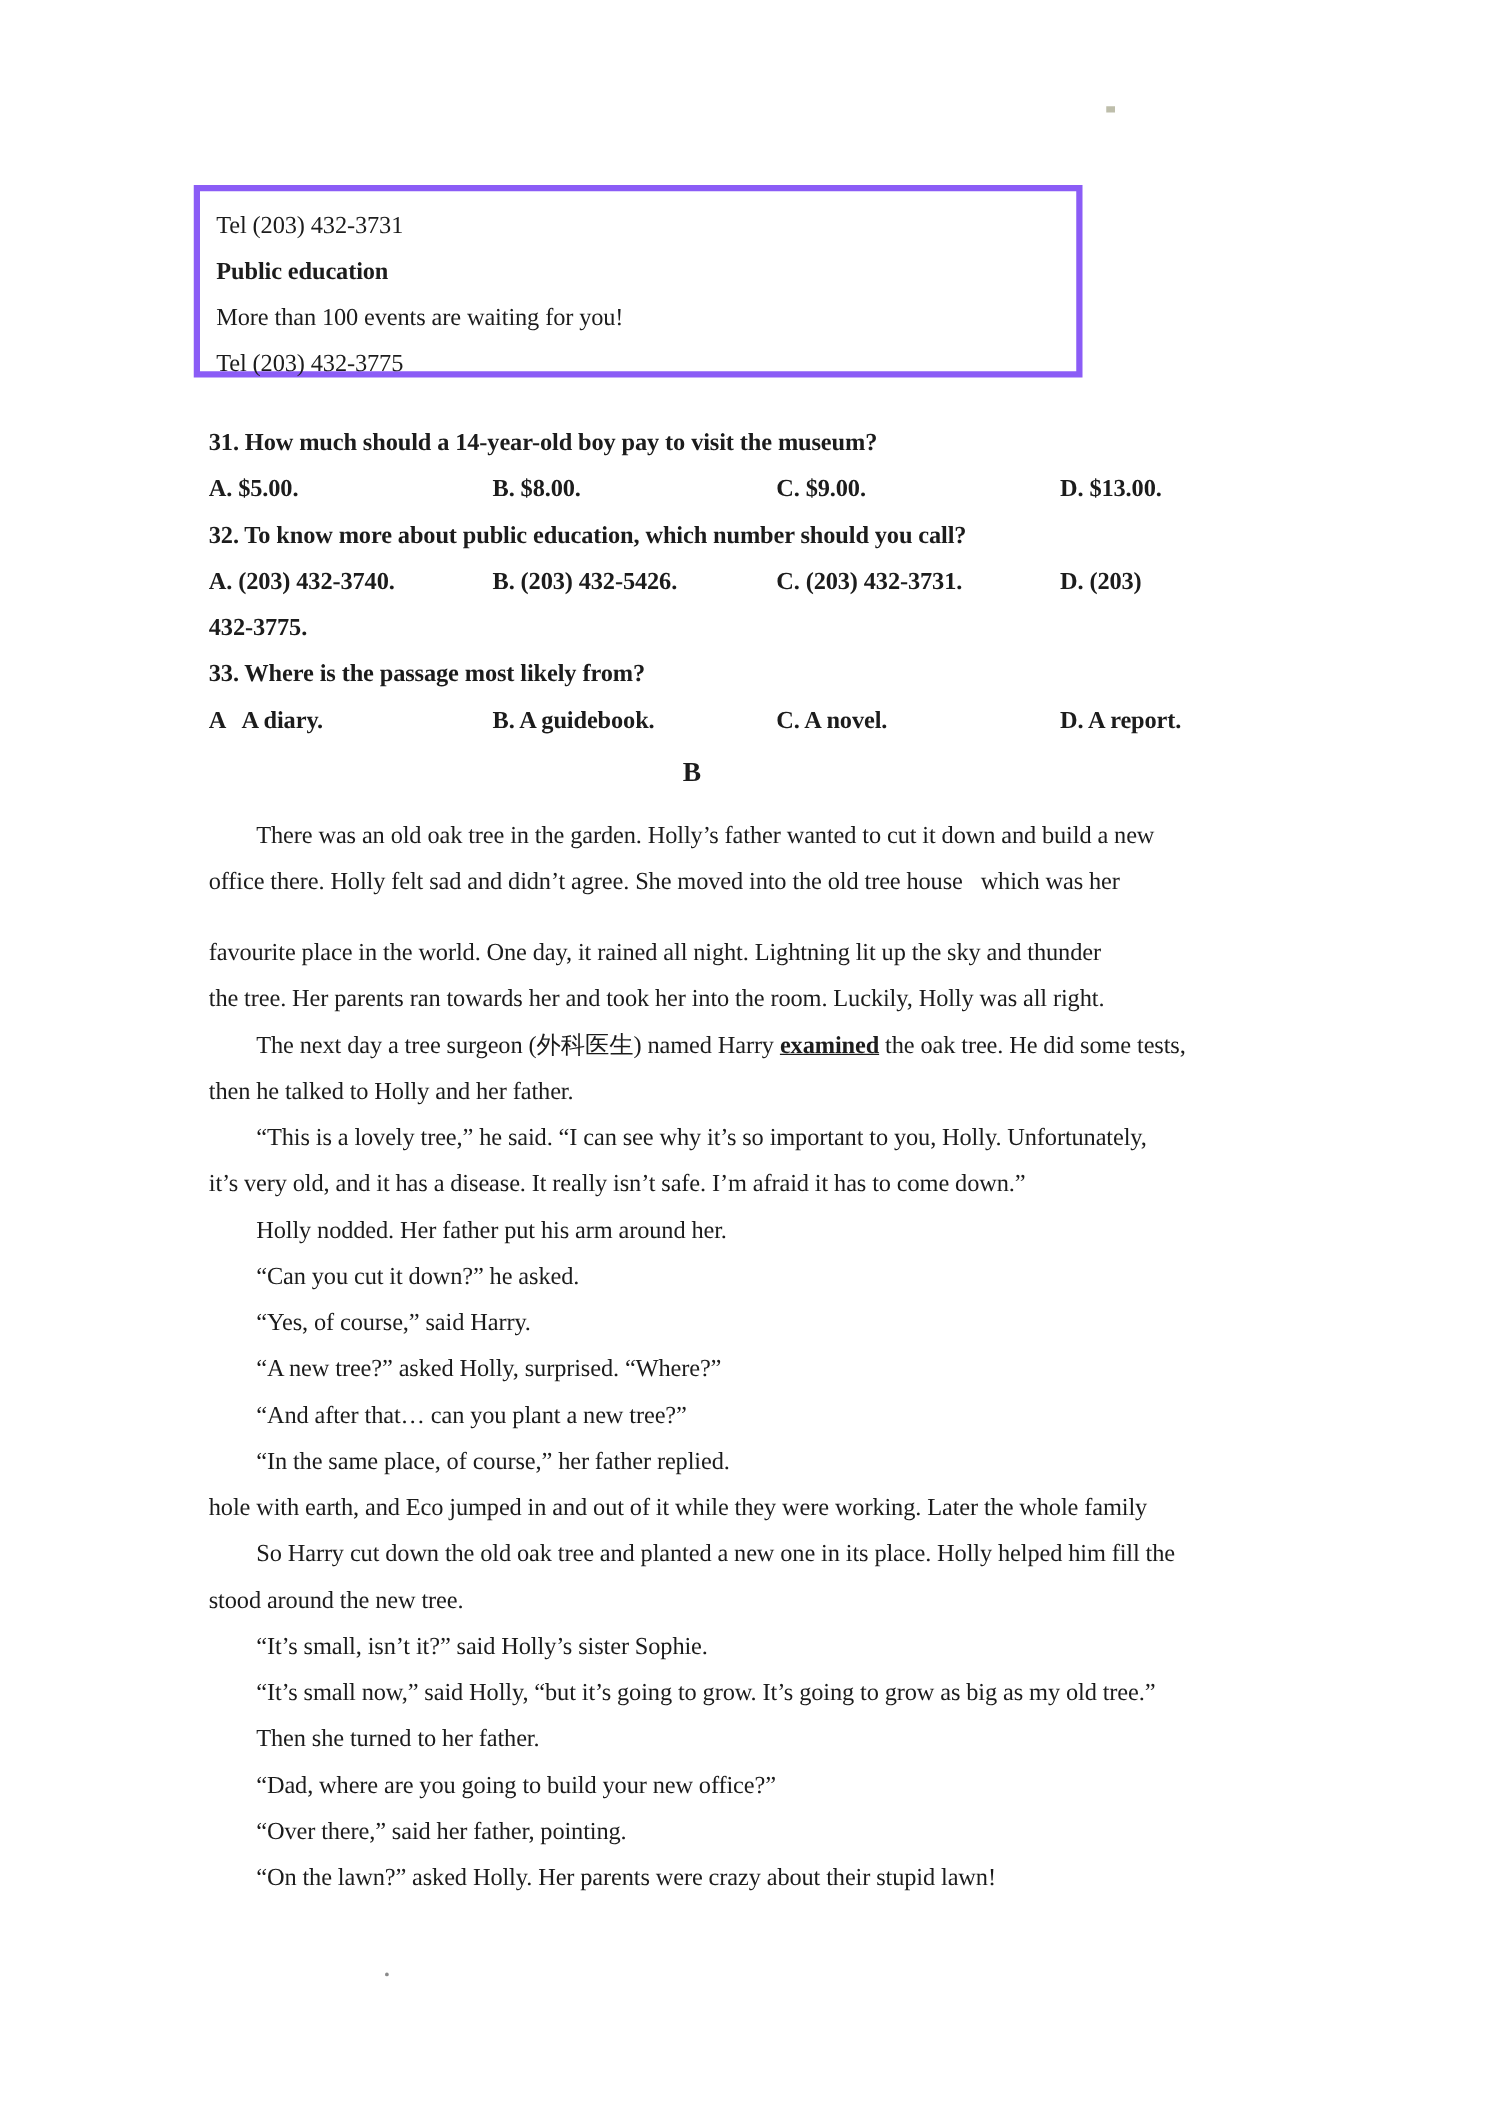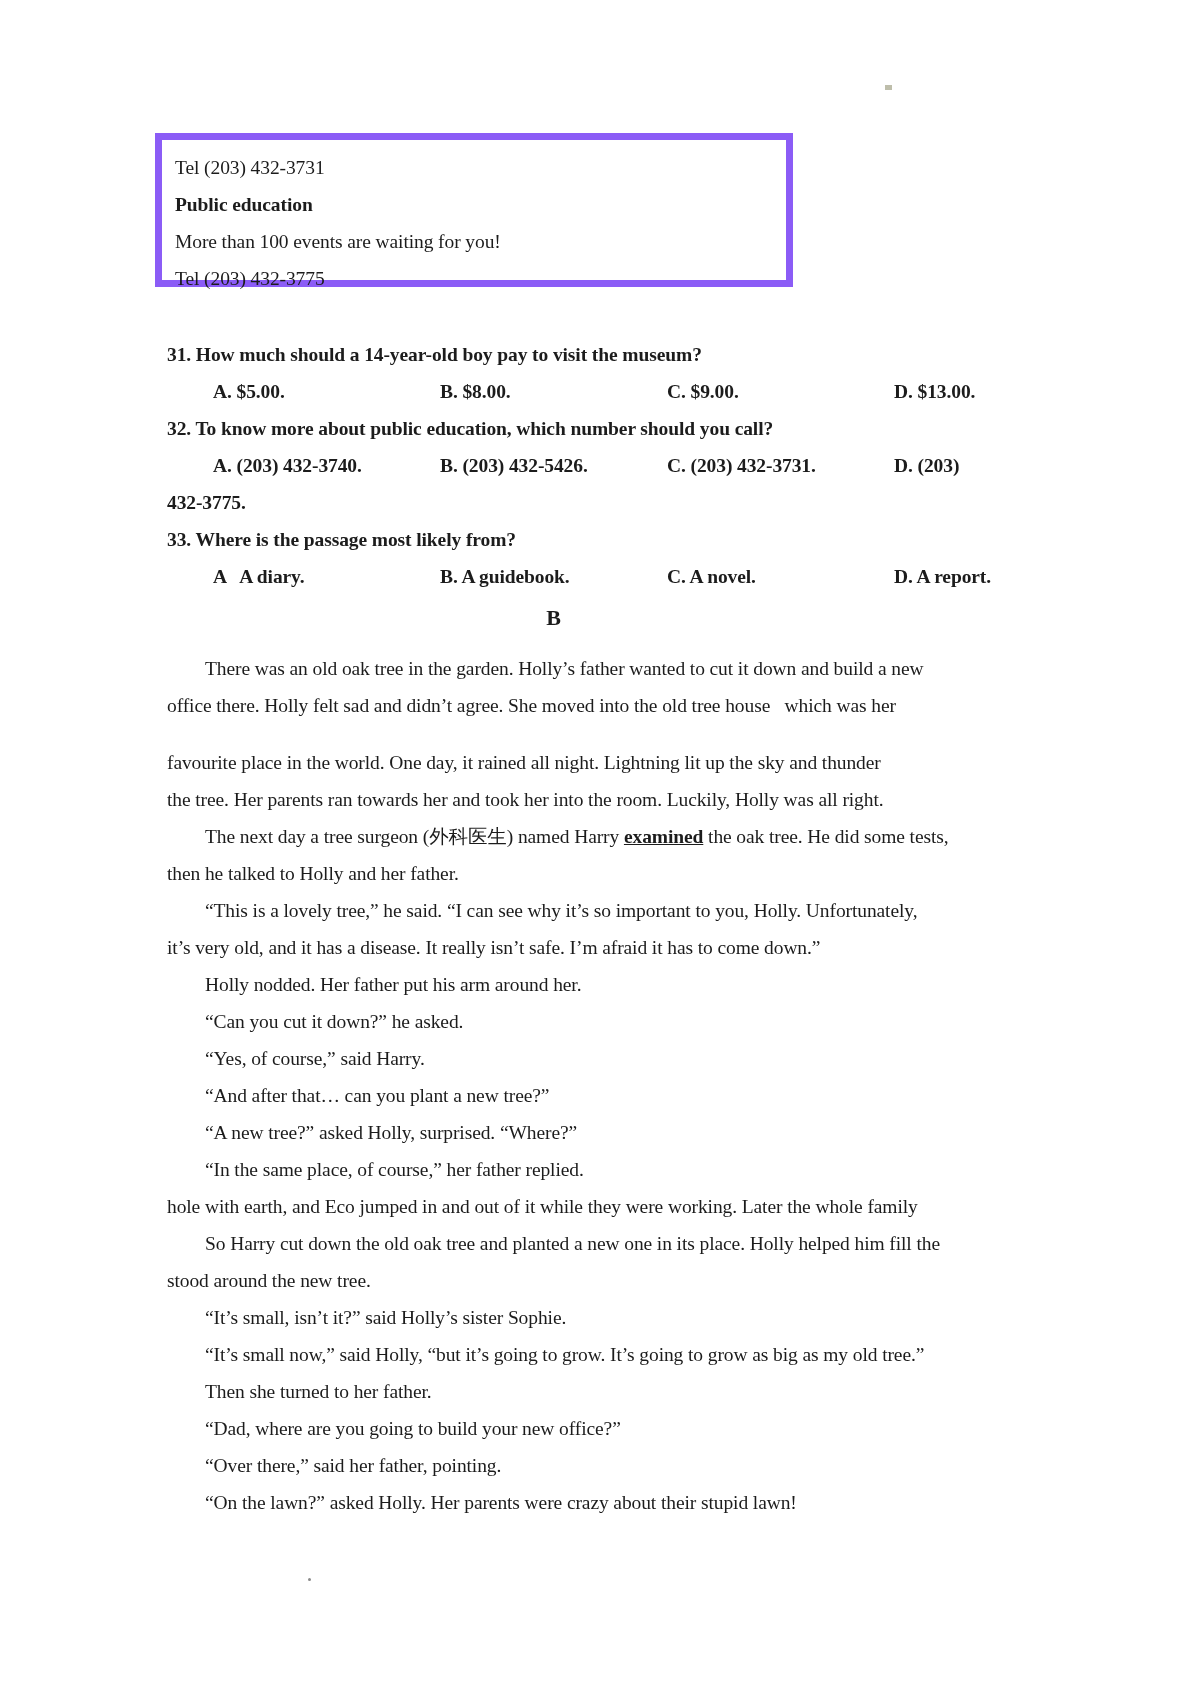--- a/index.html
+++ b/index.html
@@ -12,28 +12,28 @@
     color:#1c1c1c;
     font-size:19.5px;
     letter-spacing:-0.1px;
     overflow:hidden;
   }
   .line{height:37px;line-height:37px;white-space:pre;}
   .indent{padding-left:38px;}
   .gap-top{margin-top:20px;}
   .bold{font-weight:bold;}
   .info-box{
-    position:absolute;left:155px;top:133px;
-    box-sizing:border-box;width:638px;height:154px;
-    border:7px solid #8b5cf6;
+    position:absolute;left:155px;top:148px;
+    box-sizing:border-box;width:711px;height:154px;
+    border:5px solid #8b5cf6;
     padding:9px 0 0 13px;
   }
   .questions{position:absolute;left:167px;top:336px;width:810px;font-weight:bold;}
   .options{display:grid;grid-template-columns:227px 227px 227px 1fr;}
-  .opt{white-space:pre;margin-left:46px;}
+  .opt{white-space:pre;}
   .section-header{
     position:absolute;left:167px;top:598px;width:773px;height:40px;
     line-height:40px;text-align:center;font-weight:bold;font-size:22px;
   }
   .passage{position:absolute;left:167px;top:650px;width:830px;}
   .em-word{font-weight:bold;text-decoration:underline;}
   .speck-top{position:absolute;left:885px;top:85px;width:7px;height:5px;background:#b3b39c;opacity:.85;}
   .speck-bottom{position:absolute;left:308px;top:1578px;width:3px;height:3px;background:#8a8a8a;border-radius:50%;}
 </style>
 </head>
@@ -82,22 +82,22 @@
     <div class="line">office there. Holly felt sad and didn’t agree. She moved into the old tree house   which was her</div>
     <div class="line gap-top">favourite place in the world. One day, it rained all night. Lightning lit up the sky and thunder</div>
     <div class="line">the tree. Her parents ran towards her and took her into the room. Luckily, Holly was all right.</div>
     <div class="line indent"><span>The next day a tree surgeon (外科医生) named Harry </span><span class="em-word">examined</span><span> the oak tree. He did some tests,</span></div>
     <div class="line">then he talked to Holly and her father.</div>
     <div class="line indent">“This is a lovely tree,” he said. “I can see why it’s so important to you, Holly. Unfortunately,</div>
     <div class="line">it’s very old, and it has a disease. It really isn’t safe. I’m afraid it has to come down.”</div>
     <div class="line indent">Holly nodded. Her father put his arm around her.</div>
     <div class="line indent">“Can you cut it down?” he asked.</div>
     <div class="line indent">“Yes, of course,” said Harry.</div>
+    <div class="line indent">“A new tree?” asked Holly, surprised. “Where?”</div>
     <div class="line indent">“And after that… can you plant a new tree?”</div>
-    <div class="line indent">“A new tree?” asked Holly, surprised. “Where?”</div>
     <div class="line indent">“In the same place, of course,” her father replied.</div>
     <div class="line">hole with earth, and Eco jumped in and out of it while they were working. Later the whole family</div>
     <div class="line indent">So Harry cut down the old oak tree and planted a new one in its place. Holly helped him fill the</div>
     <div class="line">stood around the new tree.</div>
     <div class="line indent">“It’s small, isn’t it?” said Holly’s sister Sophie.</div>
     <div class="line indent">“It’s small now,” said Holly, “but it’s going to grow. It’s going to grow as big as my old tree.”</div>
     <div class="line indent">Then she turned to her father.</div>
     <div class="line indent">“Dad, where are you going to build your new office?”</div>
     <div class="line indent">“Over there,” said her father, pointing.</div>
     <div class="line indent">“On the lawn?” asked Holly. Her parents were crazy about their stupid lawn!</div>

